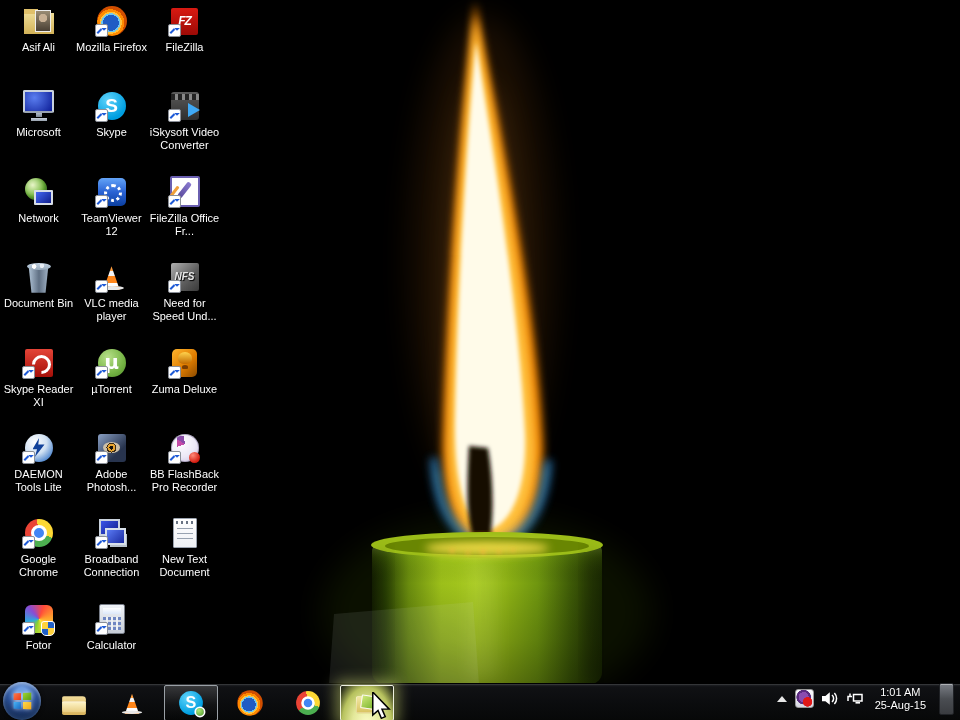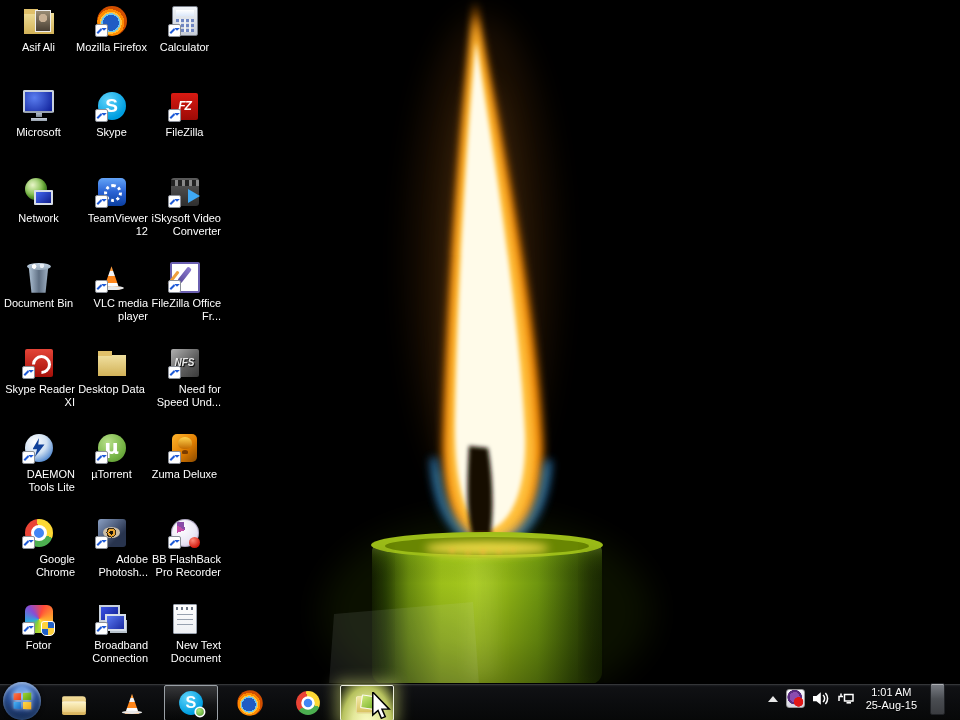--- a/index.html
+++ b/index.html
@@ -7,21 +7,21 @@
           font-family:"Liberation Sans",sans-serif;-webkit-font-smoothing:antialiased;}
 
   
   #wallpaper{position:absolute;left:0;top:0;z-index:0;}
 
   
   #icon-grid{position:absolute;left:2px;top:4px;z-index:2;display:grid;
              grid-template-columns:repeat(3,73px);grid-template-rows:repeat(8,85.4px);
              grid-auto-flow:column;}
   .icon-cell{display:flex;flex-direction:column;align-items:center;width:73px;cursor:default;}
-  .ilabel{margin-top:3px;max-width:80px;text-align:right;color:#fff;
+  .ilabel{margin-top:3px;max-width:80px;text-align:center;color:#fff;
           font:11px/13px "Liberation Sans",sans-serif;
           text-shadow:0 1px 2px #000,0 0 3px #000,1px 1px 2px #000;}
   .dicon{position:relative;width:34px;height:34px;display:flex;align-items:center;justify-content:center;flex:none;}
 
   
   .sc{position:absolute;left:0;bottom:1px;width:11px;height:11px;background:#fff;
       border:1px solid #8a8f98;border-radius:2px;z-index:3;}
   .sc::before{content:"";position:absolute;left:2px;bottom:2px;width:6px;height:2px;background:#1e5ad7;
       transform:rotate(-45deg);transform-origin:left bottom;}
   .sc::after{content:"";position:absolute;right:1px;top:1px;border-left:4px solid transparent;
@@ -160,21 +160,21 @@
       transform:perspective(40px) rotateY(-12deg);filter:drop-shadow(0 0 2px rgba(255,255,255,.55));}
   #taskbar-buttons{display:flex;align-items:center;height:100%;padding-left:2px;}
   .tbtn{width:58px;height:34px;margin-top:1px;display:flex;align-items:center;justify-content:center;
       border-radius:2px;cursor:pointer;flex:none;}
   .tbtn .dicon{transform:scale(.85);}
   .tbtn-running{width:52px;margin:1px 3px 0;border:1px solid #9aa0a6;
       background:linear-gradient(180deg,rgba(255,255,255,.16),rgba(255,255,255,.03) 55%,rgba(0,0,0,.2));}
   .tbtn-active{width:52px;margin:1px 3px 0;border:1px solid #eef0e0;
       background:radial-gradient(ellipse at 50% 115%,#fdfdc8 0%,#e3e89a 40%,#b7c25e 68%,rgba(125,135,60,.45) 90%,rgba(60,70,30,.2));
       box-shadow:0 0 14px 5px rgba(220,230,120,.45);}
-  .tray{position:absolute;right:0;top:0;height:29px;display:flex;align-items:center;gap:7px;padding-right:15px;}
+  .tray{position:absolute;right:0;top:0;height:29px;display:flex;align-items:center;gap:7px;padding-right:6px;}
   .tray-btn,.tray-icon{display:flex;align-items:center;justify-content:center;cursor:pointer;}
   .tray-bb{width:17px;height:17px;border-radius:3px;border:1px solid #999;background:
       radial-gradient(circle at 68% 70%,#e01818 0 4.5px,rgba(0,0,0,0) 5px),
       radial-gradient(circle at 45% 42%,#8a4cb0 0 5px,#5a2c80 5px 7px,rgba(0,0,0,0) 7.5px),
       linear-gradient(#fdfdff,#d8d8e4);}
   .clock{color:#fff;font:11px/13px "Liberation Sans",sans-serif;text-align:center;
       text-shadow:0 1px 1px #000;margin:0 4px;cursor:default;}
   .show-desktop{width:13px;height:30px;margin-left:2px;border-radius:2px;border:1px solid #202226;
       background:linear-gradient(180deg,#7a7e85,#4a4d52 50%,#3a3c40);box-shadow:inset 0 1px 0 rgba(255,255,255,.4);cursor:pointer;}
 
@@ -312,24 +312,20 @@
         </div>
         <div class="ilabel">TeamViewer 12</div>
       </div>
       <div class="icon-cell">
         <div class="dicon i-vlc">
           <span class="sc"></span>
         </div>
         <div class="ilabel">VLC media player</div>
       </div>
       <div class="icon-cell">
-        <div class="dicon i-folder"></div>
-        <div class="ilabel">Desktop Data</div>
-      </div>
-      <div class="icon-cell">
         <div class="dicon i-utorrent">
           <span class="sc"></span>
         </div>
         <div class="ilabel">µTorrent</div>
       </div>
       <div class="icon-cell">
         <div class="dicon i-photoshop-album">
           <span class="sc"></span>
         </div>
         <div class="ilabel">Adobe Photosh...</div>

